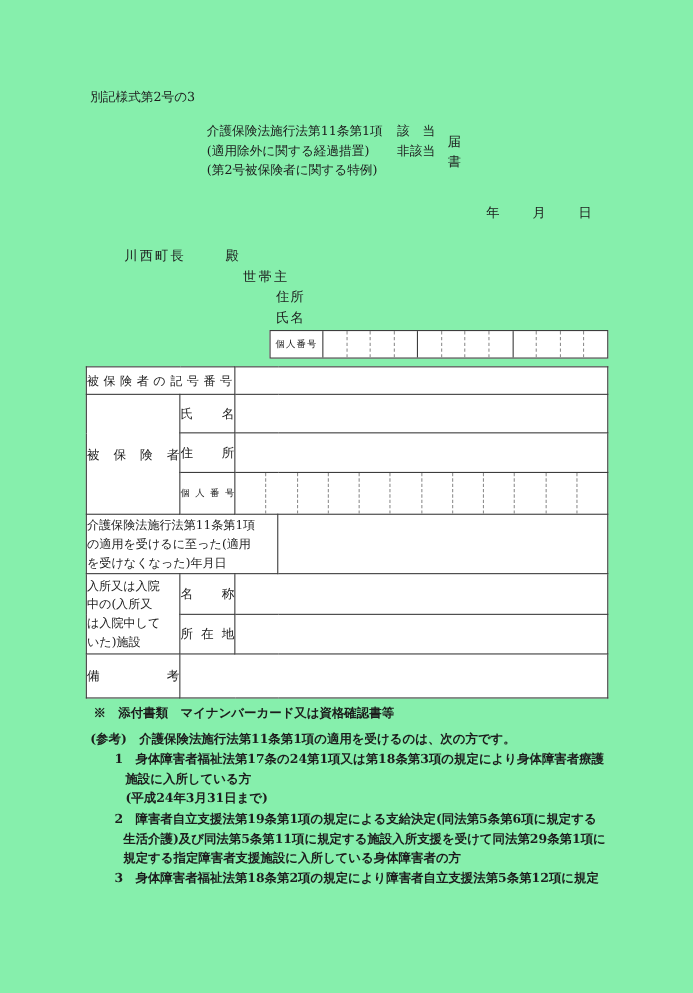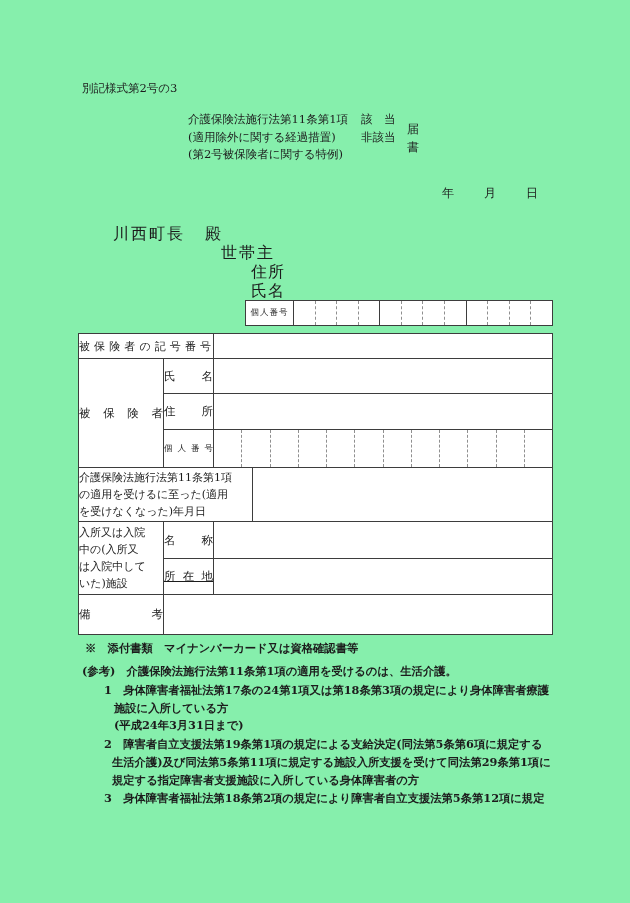--- a/index.html
+++ b/index.html
@@ -14,21 +14,21 @@
   }
   
   .form-id{position:absolute;left:82px;top:81px;font-size:11.5px;}
   .title-block{position:absolute;left:188px;top:111px;width:209px;font-size:11.5px;line-height:17.5px;}
   .t-row{display:flex;justify-content:space-between;}
   .t-status{width:36px;}
   .t-line3{text-align:left;}
   .doc-type{position:absolute;left:219px;top:10px;font-size:12px;letter-spacing:1px;}
   .date-line{position:absolute;left:442px;top:185px;display:flex;gap:30px;font-size:12px;}
   
-  .abs{position:absolute;font-size:16px;}
+  .abs{position:absolute;font-size:12px;}
   .mayor{left:113px;top:224px;letter-spacing:2px;}
   .honorific{left:205px;top:224px;}
   .householder{left:205px;top:243px;letter-spacing:2px;margin-left:16px;}
   .addr-lbl{left:251px;top:262px;letter-spacing:1px;}
   .name-lbl{left:251px;top:281px;letter-spacing:1px;}
   
   .pnbox{position:absolute;left:245px;top:300px;width:308px;height:26px;display:flex;border:1px solid #3d3d3d;background:#fff;box-sizing:border-box;}
   .pnbox .pn-label{width:47px;flex:none;border-right:1px solid #3d3d3d;display:flex;align-items:center;justify-content:center;font-size:8.5px;letter-spacing:1px;}
   .pnbox .cells{flex:1;display:flex;}
   .pnbox .cells div{flex:1;border-left:1px dashed #8f8f8f;}
@@ -36,21 +36,21 @@
   .pnbox .cells div.g{border-left:1px solid #3d3d3d;}
   
   .main-table{position:absolute;left:78px;top:333px;border-collapse:collapse;table-layout:fixed;width:474px;background:#fff;border:1.5px solid #383838;font-size:11.5px;}
   .main-table td{border:1px solid #3d3d3d;padding:0;vertical-align:middle;overflow:hidden;}
   .lbl{padding:0 6px;}
   .spread{text-align:justify;text-align-last:justify;}
   .ls-sm{letter-spacing:2px;font-size:11px;}
   .small-lbl{font-size:8.5px;}
   .multiline{white-space:pre-line;line-height:17px;font-size:11px;padding:0 4px 0 6px;}
   .r-a{height:25px;}.r-b1{height:35px;}.r-b2{height:36px;}.r-b3{height:37px;}
-  .r-c{height:54px;}.r-d1{height:37px;}.r-d2{height:36px;text-decoration:underline;}.r-e{height:40px;}
+  .r-c{height:54px;}.r-d1{height:37px;}.r-d2{height:36px;}.r-e{height:40px;}
   .pn-cell{padding:0;}
   .strip{display:flex;height:37px;}
   .strip div{flex:1;border-left:1px dashed #8f8f8f;}
   .strip div:first-child{border-left:none;}
   
   .note{position:absolute;font-size:11.3px;white-space:nowrap;font-weight:bold;}
   .n1{left:85px;top:641px;}
   .n2{left:82px;top:664px;}
   .n3{left:104px;top:683px;}
   .n4{left:114px;top:701px;}
@@ -169,21 +169,21 @@
       <td colspan="2"></td>
     </tr>
     <tr class="r-e">
       <td class="lbl spread">備　考</td>
       <td colspan="3"></td>
     </tr>
   </tbody>
     </table>
 
   <div class="note n1">※　添付書類　マイナンバーカード又は資格確認書等</div>
-  <div class="note n2">(参考)　介護保険法施行法第11条第1項の適用を受けるのは、生活介護。</div>
+  <div class="note n2">(参考)　介護保険法施行法第11条第1項の適用を受けるのは、次の方です。</div>
   <div class="note n3">1　身体障害者福祉法第17条の24第1項又は第18条第3項の規定により身体障害者療護</div>
   <div class="note n4">施設に入所している方</div>
   <div class="note n5">(平成24年3月31日まで)</div>
   <div class="note n6">2　障害者自立支援法第19条第1項の規定による支給決定(同法第5条第6項に規定する</div>
   <div class="note n7">生活介護)及び同法第5条第11項に規定する施設入所支援を受けて同法第29条第1項に</div>
   <div class="note n8">規定する指定障害者支援施設に入所している身体障害者の方</div>
   <div class="note n9">3　身体障害者福祉法第18条第2項の規定により障害者自立支援法第5条第12項に規定</div>
 
 </div>
 

